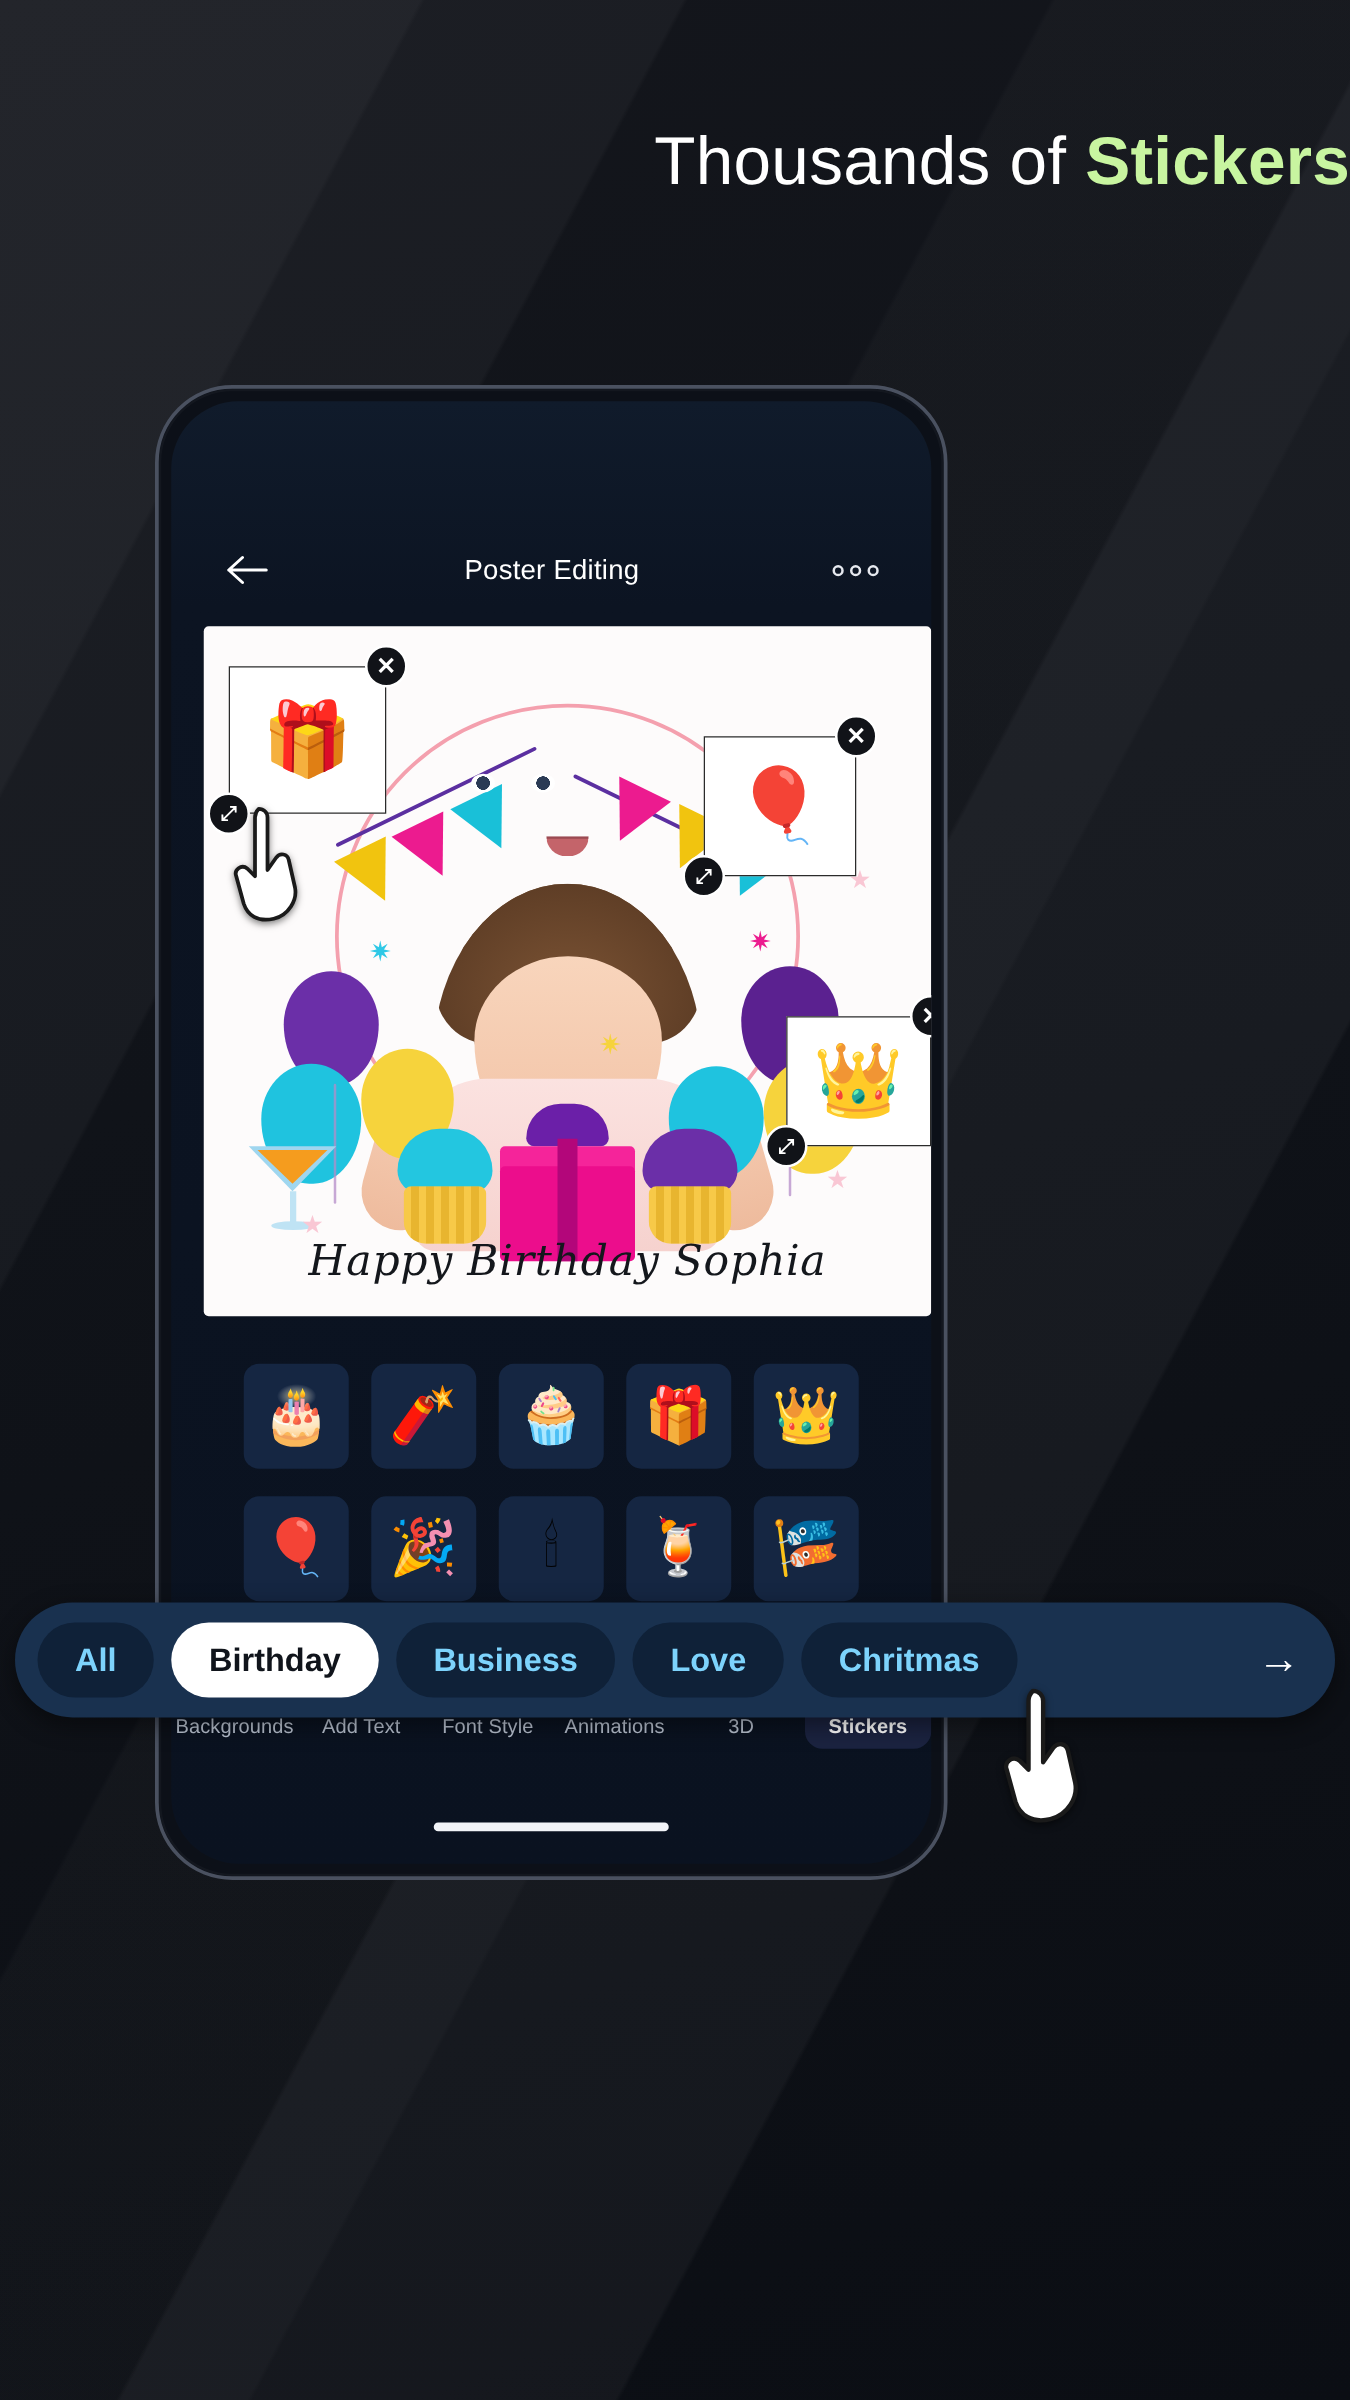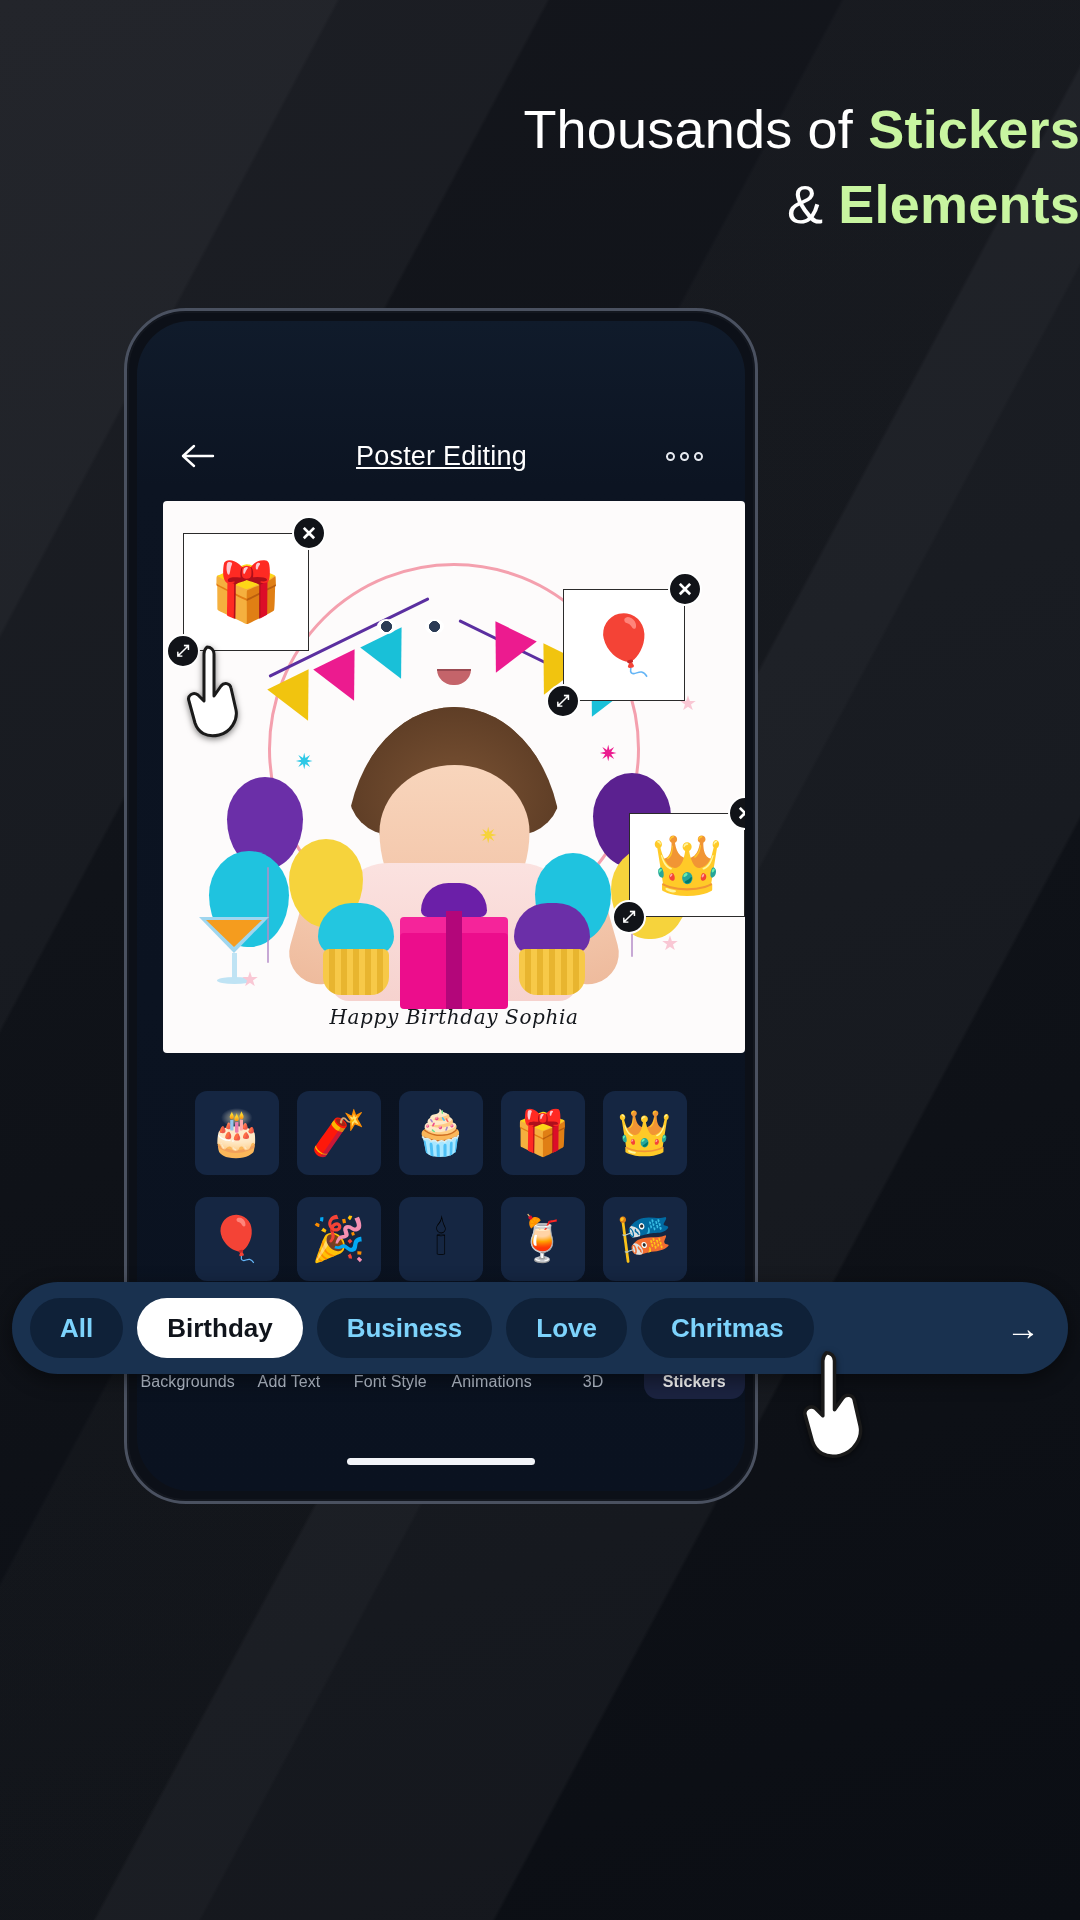--- a/index.html
+++ b/index.html
@@ -76,21 +76,21 @@
   .batt { width:33px; height:17px; border:2px solid #fff; border-radius:5px; position:relative; padding:2px; }
   .batt::after{content:"";position:absolute;right:-5px;top:5px;width:3px;height:6px;background:#fff;border-radius:0 2px 2px 0;}
   .batt span{display:block;height:100%;width:52%;background:#fff;border-radius:2px;}
 
   
   .appheader {
     position:absolute; top:96px; left:0; width:100%; height:78px;
     display:flex; align-items:center; justify-content:space-between;
     padding: 0 42px;
   }
-  .apptitle { color:#fff; font-size:27px; font-weight:400; letter-spacing:.2px;text-decoration:underline; }
+  .apptitle { color:#fff; font-size:22px; font-weight:400; letter-spacing:.2px; }
   .dots { display:flex; gap:5px; }
   .dots i { width:9px;height:9px;border-radius:50%;border:2px solid #e6e9ef; display:block;}
 
   
   .canvas {
     position:absolute; top:180px; left:26px; width:582px; height:552px;
     background:#fdfbfb; border-radius:4px; overflow:visible;
   }
   .canvas-inner { position:absolute; inset:0; overflow:hidden; border-radius:4px; }
 
@@ -158,21 +158,21 @@
   .cocktail{position:absolute;left:36px;bottom:62px;width:70px;height:74px;}
   .ck-bowl{position:absolute;top:0;left:0;width:0;height:0;border-left:35px solid transparent;border-right:35px solid transparent;border-top:36px solid #9fd6ef;}
   .ck-liq{position:absolute;top:3px;left:7px;width:0;height:0;border-left:28px solid transparent;border-right:28px solid transparent;border-top:27px solid #f59c1e;}
   .ck-stem{position:absolute;top:36px;left:33px;width:5px;height:26px;background:#bfe3f4;}
   .ck-foot{position:absolute;top:60px;left:18px;width:35px;height:7px;border-radius:50%;background:#bfe3f4;}
   .star{position:absolute;color:#f9c7d4;font-size:20px;}
   .sparkle{position:absolute;color:#2ec8e6;font-size:22px;}
 
   .poster-caption{
     position:absolute;left:0;bottom:24px;width:100%;text-align:center;
-    font-family:"DejaVu Serif", serif; font-style:italic; font-size:20px;
+    font-family:"DejaVu Serif", serif; font-style:italic; font-size:34px;
     color:#14171c; letter-spacing:.6px;
   }
 
   
   .placed { position:absolute; z-index:6; }
   .placed .frame {
     position:absolute; inset:0; border:1.6px solid #2b2b2b; background:#ffffff;
     display:flex; align-items:center; justify-content:center; font-size:58px; line-height:1;
   }
   .btn-del, .btn-res {
@@ -238,23 +238,20 @@
   }
   svg { display:block; }
 </style>
 </head>
 <body>
 
 <div id="root">
 
   <div class="headline">
     <span>Thousands of </span><span class="hl-b">Stickers</span>
-    <span class="line2">
-      <span>&amp; </span><span class="hl-b">Elements</span>
-    </span>
   </div>
 
   <div class="phone">
     <div class="screen">
 
 
       <div class="appheader">
         <span>
           <svg width="38" height="26" viewBox="0 0 38 26">
               <path d="M15 3L4 13l11 10M4 13h30" stroke="#fff" stroke-width="2.4" fill="none" stroke-linecap="round" stroke-linejoin="round"></path>

